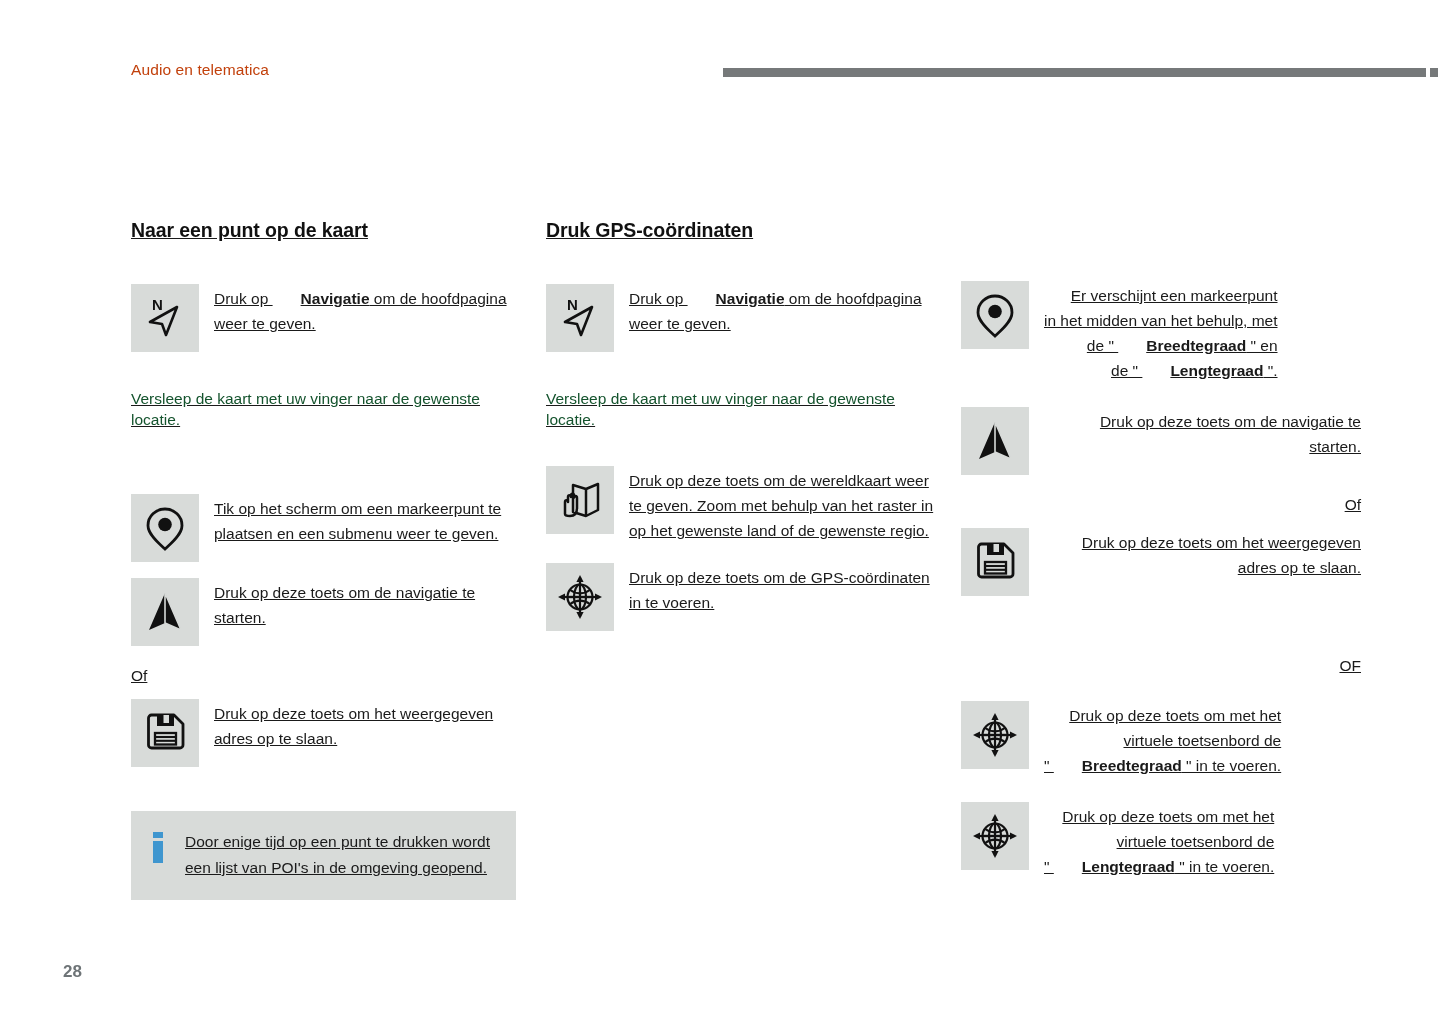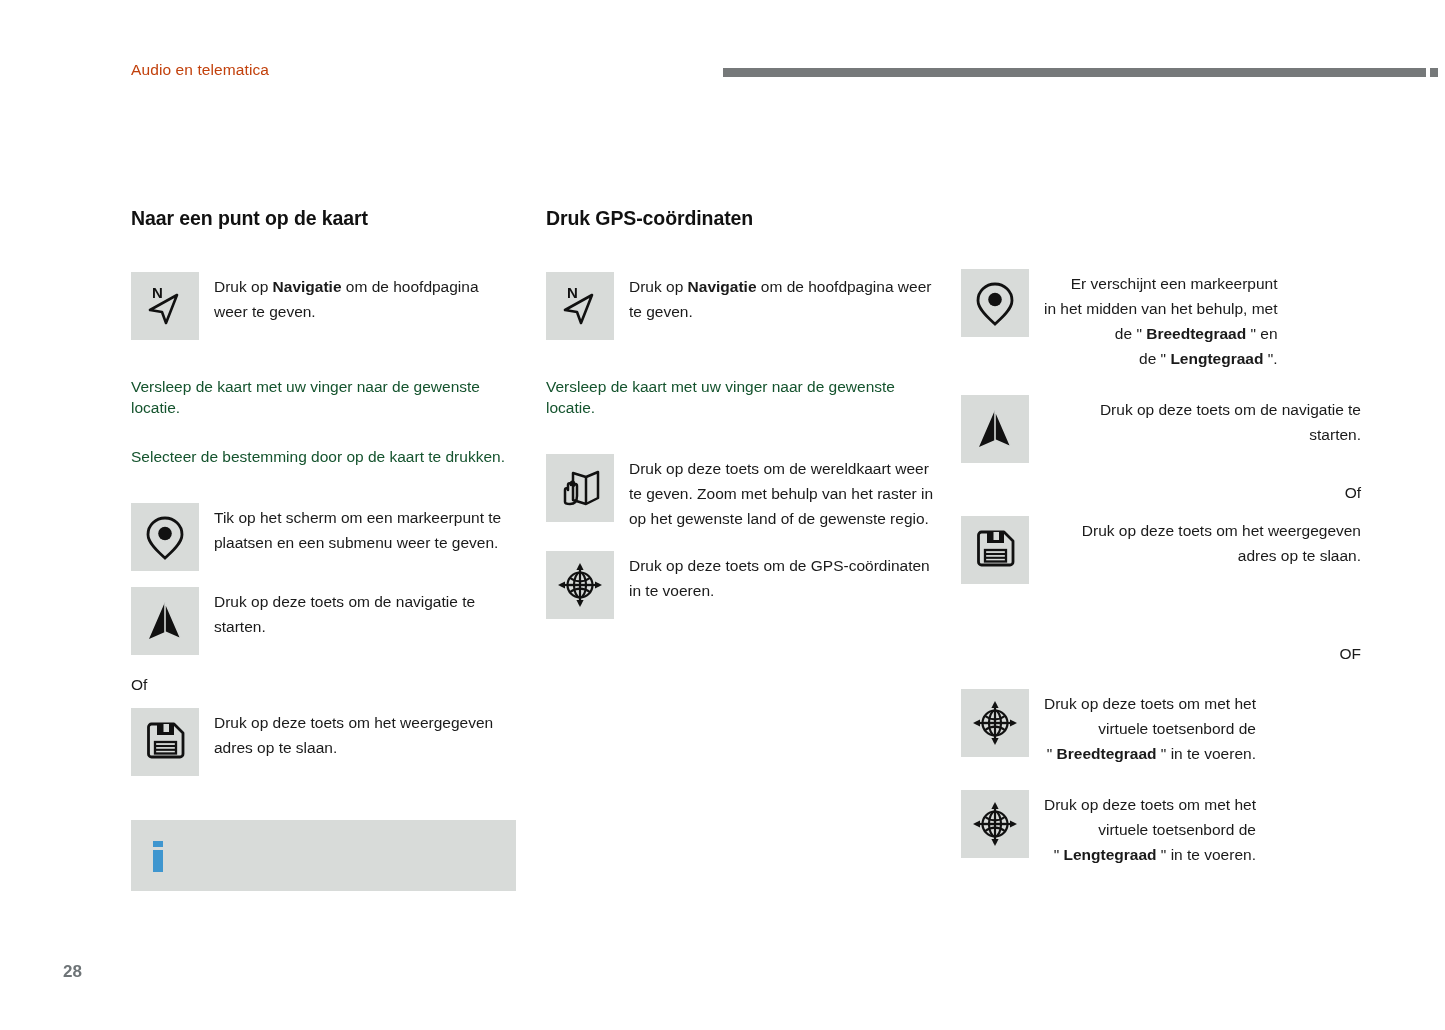--- a/index.html
+++ b/index.html
@@ -42,21 +42,22 @@
     left: 1430px;
     top: 68px;
     width: 8px;
     height: 9px;
     background: #76797a;
   }
 
   
   .col {
     position: absolute;
-    top: 207px;
+    top: 219px;
+    text-decoration: underline;
   }
   .col-1 { left: 131px; width: 385px; }
   .col-2 { left: 546px; width: 400px; }
   .col-3 { left: 961px; width: 400px; text-align: right; }
 
   .col-heading {
     font-size: 19.5px;
     font-weight: bold;
     color: #111111;
     letter-spacing: -0.1px;
@@ -96,21 +97,21 @@
     font-size: 15.5px;
     line-height: 21px;
     color: #14532d;
   }
   .small-label {
     font-size: 15.5px;
     line-height: 22px;
     color: #1a1a1a;
     margin-top: 7px;
   }
-  b { font-weight: bold; }
+  b { font-weight: bold; margin-left: 28px; }
 
   
   .gap-12 { height: 12px; }
   .gap-16 { height: 16px; }
   .gap-20 { height: 20px; }
   .gap-24 { height: 24px; }
   .gap-28 { height: 28px; }
   .gap-36 { height: 36px; }
   .gap-44 { height: 44px; }
   .gap-52 { height: 52px; }
@@ -180,21 +181,20 @@
         </svg>
       </div>
       <div class="row-text">
         <span>Druk op </span><b>Navigatie</b><span> om de hoofdpagina weer te geven.</span>
       </div>
     </div>
 
     <div class="gap-36"></div>
     <div class="para">Versleep de kaart met uw vinger naar de gewenste locatie.</div>
     <div class="gap-28"></div>
-    <div class="para">Selecteer de bestemming door op de kaart te drukken.</div>
     <div class="gap-36"></div>
 
     <div class="row">
       <div class="icon-box">
         <svg width="48" height="48" viewBox="0 0 48 48" aria-hidden="true">
           <path d="M24 5 C14.6 5 7 12.4 7 21.4 C7 30.5 18.5 40 24 45 C29.5 40 41 30.5 41 21.4 C41 12.4 33.4 5 24 5 Z" fill="none" stroke="#111" stroke-width="2.8"></path>
           <circle cx="24" cy="20.5" r="6.8" fill="#111"></circle>
         </svg>
       </div>
       <div class="row-text">Tik op het scherm om een markeerpunt te plaatsen en een submenu weer te geven.</div>
@@ -230,20 +230,21 @@
       <div class="row-text">Druk op deze toets om het weergegeven adres op te slaan.</div>
     </div>
 
     <div class="gap-44"></div>
 
     <div class="info-box">
       <div class="info-icon">
         <div class="dot"></div>
         <div class="stem"></div>
       </div>
+      <div class="info-text">Door enige tijd op een punt te drukken wordt een lijst van POI's in de omgeving geopend.</div>
     </div>
   </div>
 
   <div class="col col-2">
     <div class="col-heading">Druk GPS-coördinaten</div>
 
     <div class="row">
       <div class="icon-box">
         <svg width="48" height="48" viewBox="0 0 48 48" aria-hidden="true">
           <text x="11" y="16" font-family="Liberation Sans, sans-serif" font-size="15" font-weight="bold" fill="#111">N</text>

